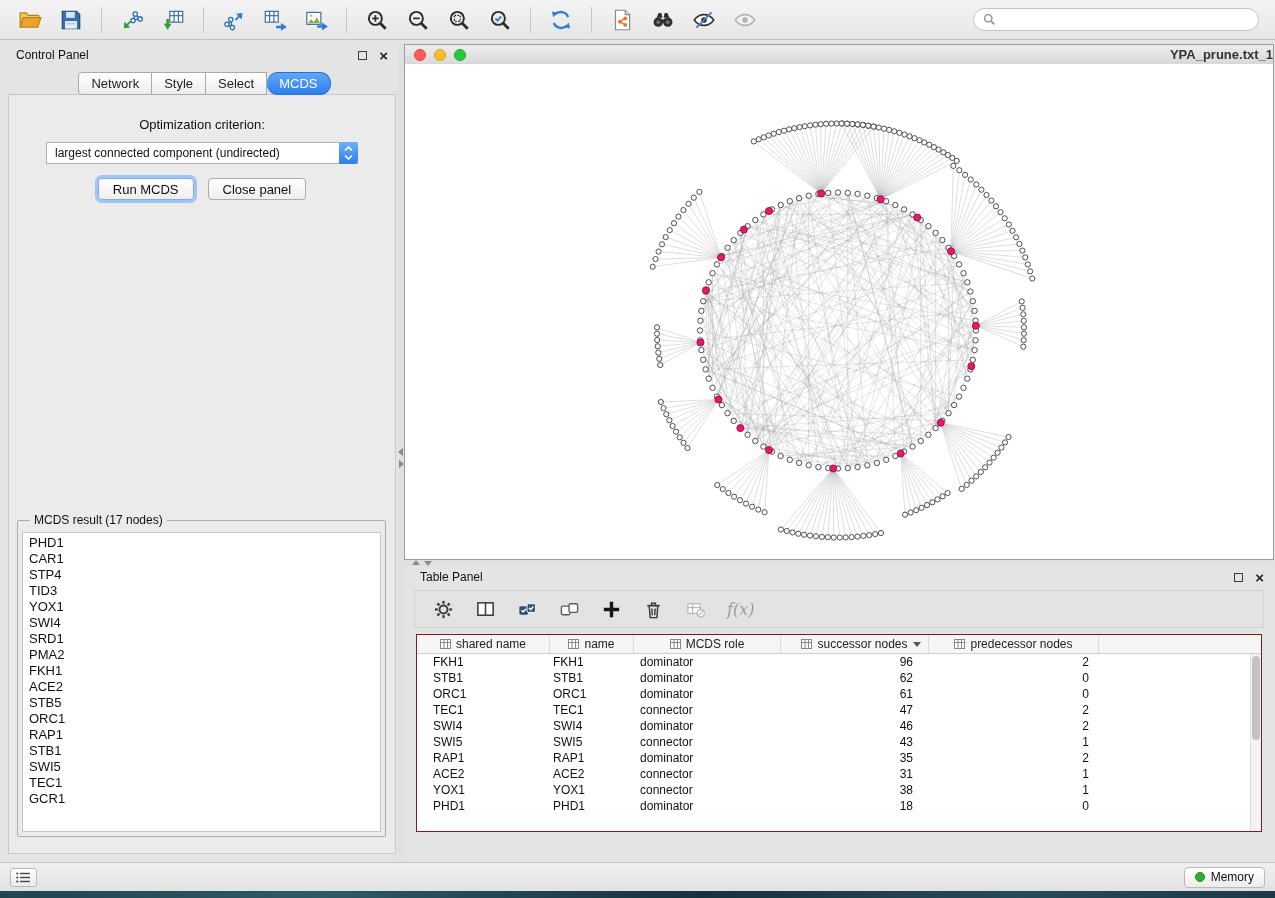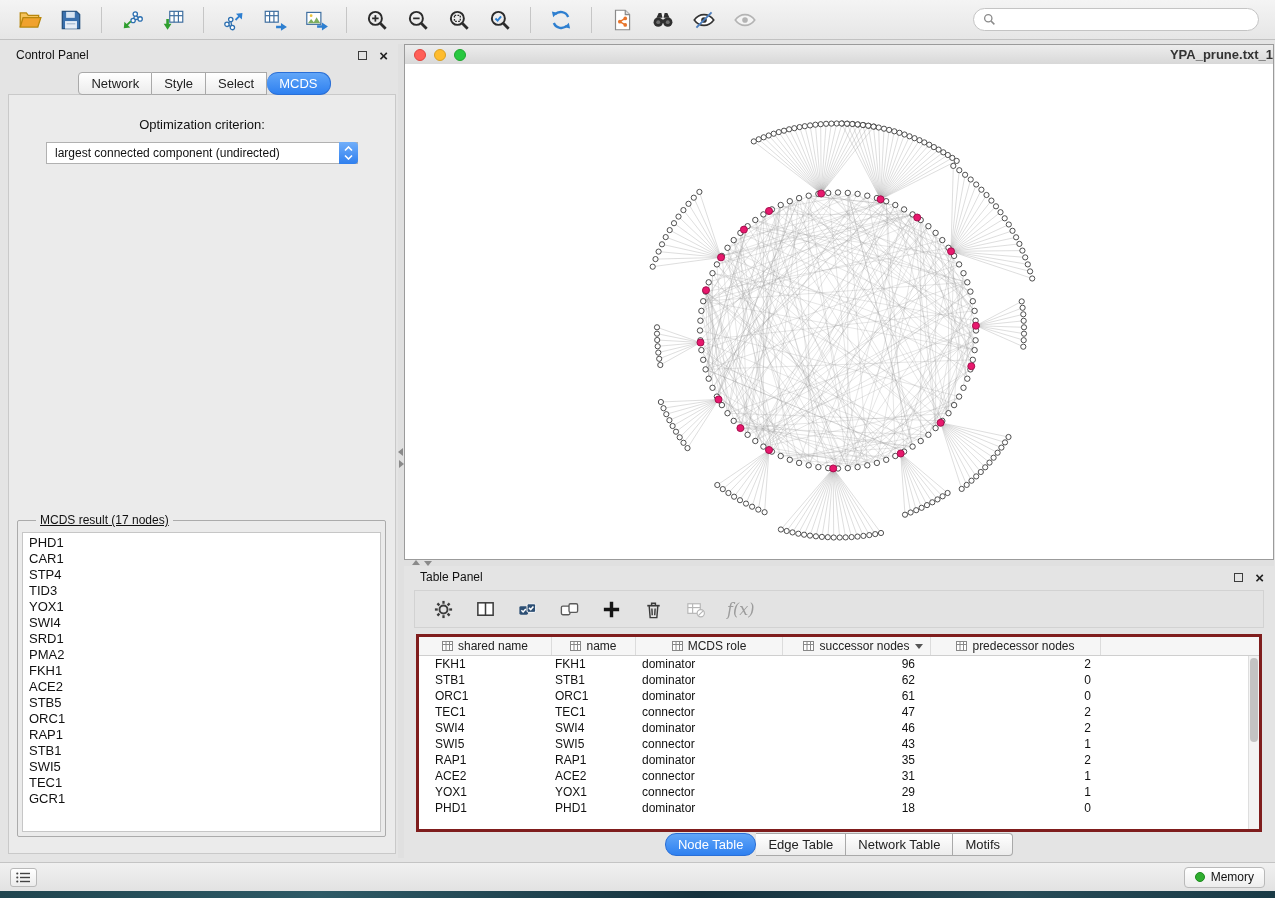--- a/index.html
+++ b/index.html
@@ -39,21 +39,21 @@
     border:1px solid #b1b1b1; border-radius:0; display:flex; align-items:center;}
   .criterion-select .sel-text{ flex:1; font-size:12px; padding-left:8px; white-space:nowrap; overflow:hidden;}
   .sel-stepper{ width:19px; height:22px; margin:-1px -1px -1px 0; background:linear-gradient(#70aefa,#2f7fee);
     border-radius:0 4px 4px 0; display:flex; flex-direction:column; align-items:center; justify-content:center; gap:2px;}
   .cp-buttons{ display:flex; justify-content:center; gap:14px; margin-top:14px;}
   .btn{ height:22px; padding:0 14px; background:linear-gradient(#ffffff,#eeeeee);
     border:1px solid #ababab; border-radius:4px; font-size:13px; display:flex; align-items:center;}
   .btn.focused{ border-color:#7aaefb; box-shadow:0 0 0 3px rgba(104,162,249,.55);}
   .mcds-fieldset{ position:absolute; left:8px; right:9px; top:418px; bottom:16px;
     border:1px solid #ababab; border-radius:2px; padding:5px 4px 4px;}
-  .mcds-fieldset legend{ font-size:12px; padding:0 4px; margin-left:14px;text-decoration:underline;}
+  .mcds-fieldset legend{ font-size:12px; padding:0 4px; margin-left:8px;}
   .mcds-list{ width:100%; height:100%; background:#fff; border:1px solid #c6c6c6; overflow:hidden; padding:2px 0;}
   .mcds-item{ font-size:13px; padding:0 6px; line-height:16px;}
 
   
   .v-splitter{ position:absolute; left:398px; top:44px; width:6px; height:814px; background:#e0e0e0;}
   .h-splitter{ position:absolute; left:404px; top:560px; right:1px; height:6px; background:#e0e0e0;}
   .grip-tri{ width:0; height:0; position:absolute;}
 
   
   .network-window{ position:absolute; left:404px; top:44px; right:1px; height:516px;
@@ -69,21 +69,21 @@
   .nw-canvas{ position:absolute; left:0; top:19px; right:0; bottom:0; background:#fff;}
   .nw-canvas svg{ width:100%; height:100%; display:block;}
 
   
   .table-panel{ position:absolute; left:404px; top:566px; right:1px; height:294px;}
   .tp-toolbar{ margin:2px 10px 0; height:38px; background:#e3e3e3; border:1px solid #d2d2d2;
     display:flex; align-items:center; gap:21px; padding:0 18px;}
   .tico svg{ width:21px; height:21px; display:block;}
   .fx-label{ font-family:"DejaVu Serif","Liberation Serif",serif; font-style:italic; font-size:16px; color:#9c9c9c;}
   .tp-table{ position:absolute; left:12px; right:12px; top:68px; height:198px;
-    background:#fff; border:3px solid #7f1d1d; overflow:hidden;}
+    background:#fff; border:1px solid #7f1d1d; overflow:hidden;}
   .thead{ display:flex; height:19px; background:#f6f6f6; border-bottom:1px solid #cfcfcf;}
   .hcell{ display:flex; align-items:center; justify-content:center; gap:5px; font-size:12px;
     color:#222; border-right:1px solid #dcdcdc; position:relative;}
   .hc0{width:133px;} .hc1{width:84px;} .hc2{width:147px;} .hc3{width:148px;} .hc4{width:170px;} .hcf{flex:1; border-right:none;}
   .sort-ind{ position:absolute; right:7px; top:7px; width:0; height:0;
     border-left:4px solid transparent; border-right:4px solid transparent; border-top:5px solid #555;}
   .trow{ display:flex; height:16px; align-items:center; font-size:12px;}
   .tc{ overflow:hidden; white-space:nowrap;}
   .tc0{ width:133px; padding-left:16px;} .tc1{ width:84px; padding-left:3px;}
   .tc2{ width:147px; padding-left:6px;} .tc3{ width:148px; text-align:right; padding-right:16px;}
@@ -291,20 +291,24 @@
       <div class="criterion-select">
         <span class="sel-text">largest connected component (undirected)</span>
         <span class="sel-stepper">
           <svg width="9" height="6" viewBox="0 0 9 6">
               <path d="M1 4.5L4.5 1 8 4.5" fill="none" stroke="#fff" stroke-width="1.6"></path>
             </svg>
           <svg width="9" height="6" viewBox="0 0 9 6">
               <path d="M1 1.5L4.5 5 8 1.5" fill="none" stroke="#fff" stroke-width="1.6"></path>
             </svg>
         </span>
+      </div>
+      <div class="cp-buttons">
+        <span class="btn focused">Run MCDS</span>
+        <span class="btn">Close panel</span>
       </div>
       <fieldset class="mcds-fieldset">
         <legend>MCDS result (17 nodes)</legend>
         <div class="mcds-list" id="mcds-list">
             <div class="mcds-item">PHD1</div>
             <div class="mcds-item">CAR1</div>
             <div class="mcds-item">STP4</div>
             <div class="mcds-item">TID3</div>
             <div class="mcds-item">YOX1</div>
             <div class="mcds-item">SWI4</div>
@@ -1180,41 +1184,35 @@
             <span class="tc tc0">ACE2</span>
             <span class="tc tc1">ACE2</span>
             <span class="tc tc2">connector</span>
             <span class="tc tc3">31</span>
             <span class="tc tc4">1</span>
           </div>
           <div class="trow">
             <span class="tc tc0">YOX1</span>
             <span class="tc tc1">YOX1</span>
             <span class="tc tc2">connector</span>
-            <span class="tc tc3">29</span>
+            <span class="tc tc3">38</span>
             <span class="tc tc4">1</span>
           </div>
           <div class="trow">
             <span class="tc tc0">PHD1</span>
             <span class="tc tc1">PHD1</span>
             <span class="tc tc2">dominator</span>
             <span class="tc tc3">18</span>
             <span class="tc tc4">0</span>
           </div>
         </div>
       <div class="vscroll">
           <div class="vthumb"></div>
         </div>
     </div>
-    <div class="tp-tabs">
-      <span class="seg-tab selected">Node Table</span>
-      <span class="seg-tab">Edge Table</span>
-      <span class="seg-tab">Network Table</span>
-      <span class="seg-tab">Motifs</span>
-    </div>
   </div>
 
   <div class="status-bar">
     <span class="menu-btn">
       <svg width="15" height="11" viewBox="0 0 15 11">
         <g stroke="#444" stroke-width="1.4">
           <line x1="4" y1="1.5" x2="14" y2="1.5"></line>
             <line x1="4" y1="5.5" x2="14" y2="5.5"></line>
             <line x1="4" y1="9.5" x2="14" y2="9.5"></line>
         </g>

